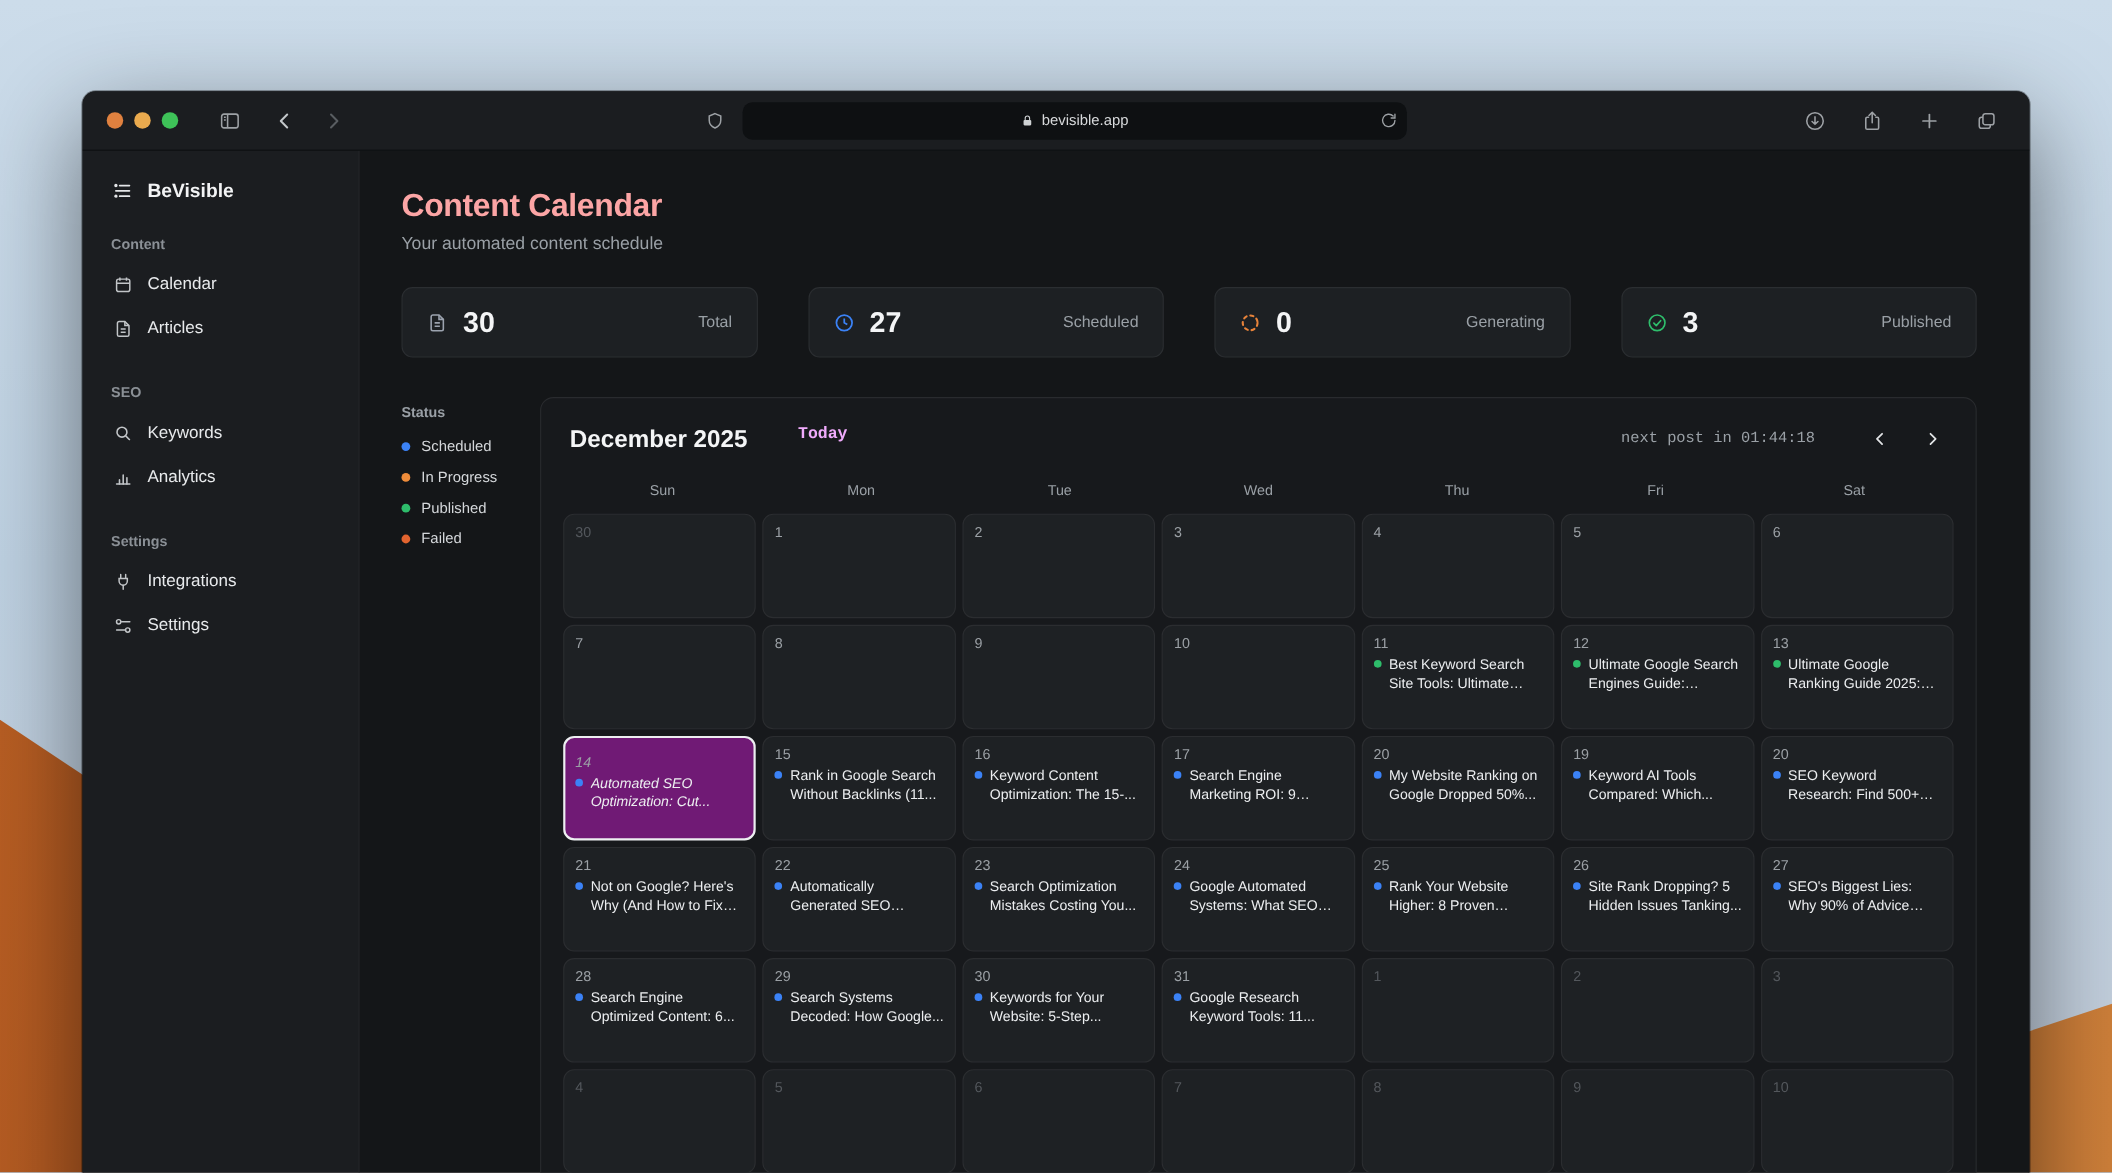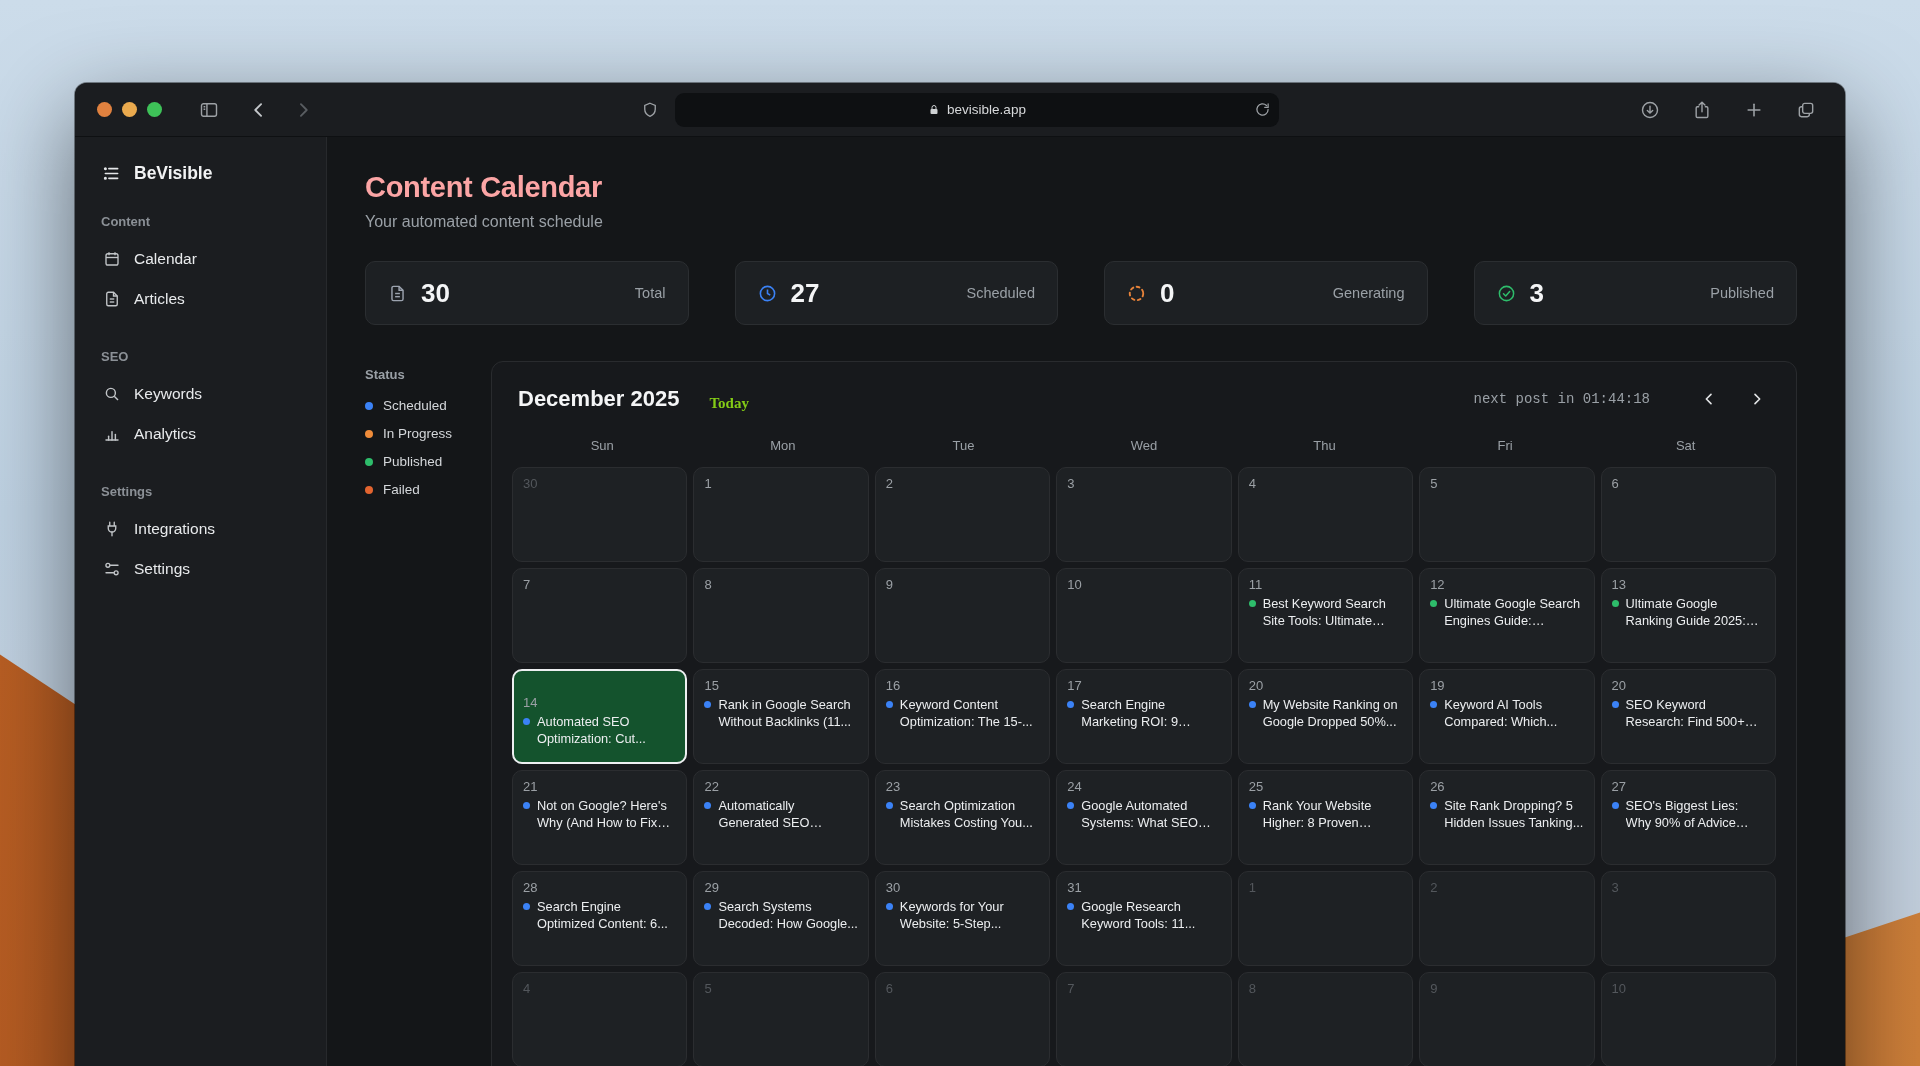--- a/index.html
+++ b/index.html
@@ -71,39 +71,39 @@
   .content-row { display:flex; align-items:flex-start; margin-top:36px; }
   .legend { width:126px; padding-top:6px; flex-shrink:0; }
   .legend-title { font-size:13px; font-weight:600; color:#9aa0a6; margin-bottom:16px; }
   .legend-item { display:flex; align-items:center; gap:10px; margin-bottom:13px;
     font-size:13.5px; color:#d4d7da; }
   .dot { width:8px; height:8px; border-radius:50%; flex-shrink:0; }
 
   .panel { flex:1; background:#17191c; border:1px solid #292b2e; border-radius:12px;
     padding:24px 20px 20px; }
   .panel-head { display:flex; align-items:center; justify-content:space-between; padding:0 6px; }
-  .ph-left { display:flex; align-items:flex-end; }
+  .ph-left { display:flex; align-items:flex-start;gap:16px; }
   .month-title { font-size:22px; font-weight:700; color:#f4f5f6; }
-  .today-btn { margin-left:30px; background:none; border:none; color:#84cc16;
-    font-size:15px; font-weight:600; font-family:Liberation Serif, serif; cursor:default; }
+  .today-btn { margin-left:30px; background:none; border:none; color:#f0abfc;
+    font-size:15px; font-weight:600; font-family:Liberation Mono, monospace; cursor:default; }
   .ph-right { display:flex; align-items:center;text-align:center; }
   .countdown { font-family:"Liberation Mono", monospace; font-size:14px; color:#9aa0a6;
     margin-right:46px; }
   .chev { background:none; border:none; color:#e2e4e6; width:26px; height:26px;
     display:flex; align-items:center; justify-content:center; cursor:default; }
   .chev svg { width:16px; height:16px; }
   .chev + .chev { margin-left:22px; }
 
   .weekdays { display:grid; grid-template-columns:repeat(7,1fr); margin-top:26px; }
   .weekday { text-align:center; font-size:13px; color:#9aa0a6; }
   .grid { display:grid; grid-template-columns:repeat(7,1fr); gap:6px; margin-top:14px;
     grid-auto-rows:95px; }
   .cell { background:#1e2124; border:1px solid #2b2d30; border-radius:10px;
     padding:8px 10px; overflow:hidden; cursor:default; }
-  .cell.today { border:2px solid #edeff1; background:#14532d; padding:24px 9px; }
+  .cell.today { border:2px solid #edeff1; background:#701a75; padding:14px 9px;font-style:italic; }
   .date-num { font-size:13px; font-weight:500; color:#9ba0a5; }
   .date-num.out { color:#53575c; }
   .event { display:flex; gap:7px; margin-top:4px; }
   .event .dot { width:7px; height:7px; margin-top:4px; }
   .ev-title { font-size:12.8px; font-weight:500; color:#eceef0; line-height:1.3;
     display:-webkit-box; -webkit-line-clamp:2; -webkit-box-orient:vertical; overflow:hidden; }
 </style>
 </head>
 <body>
 

